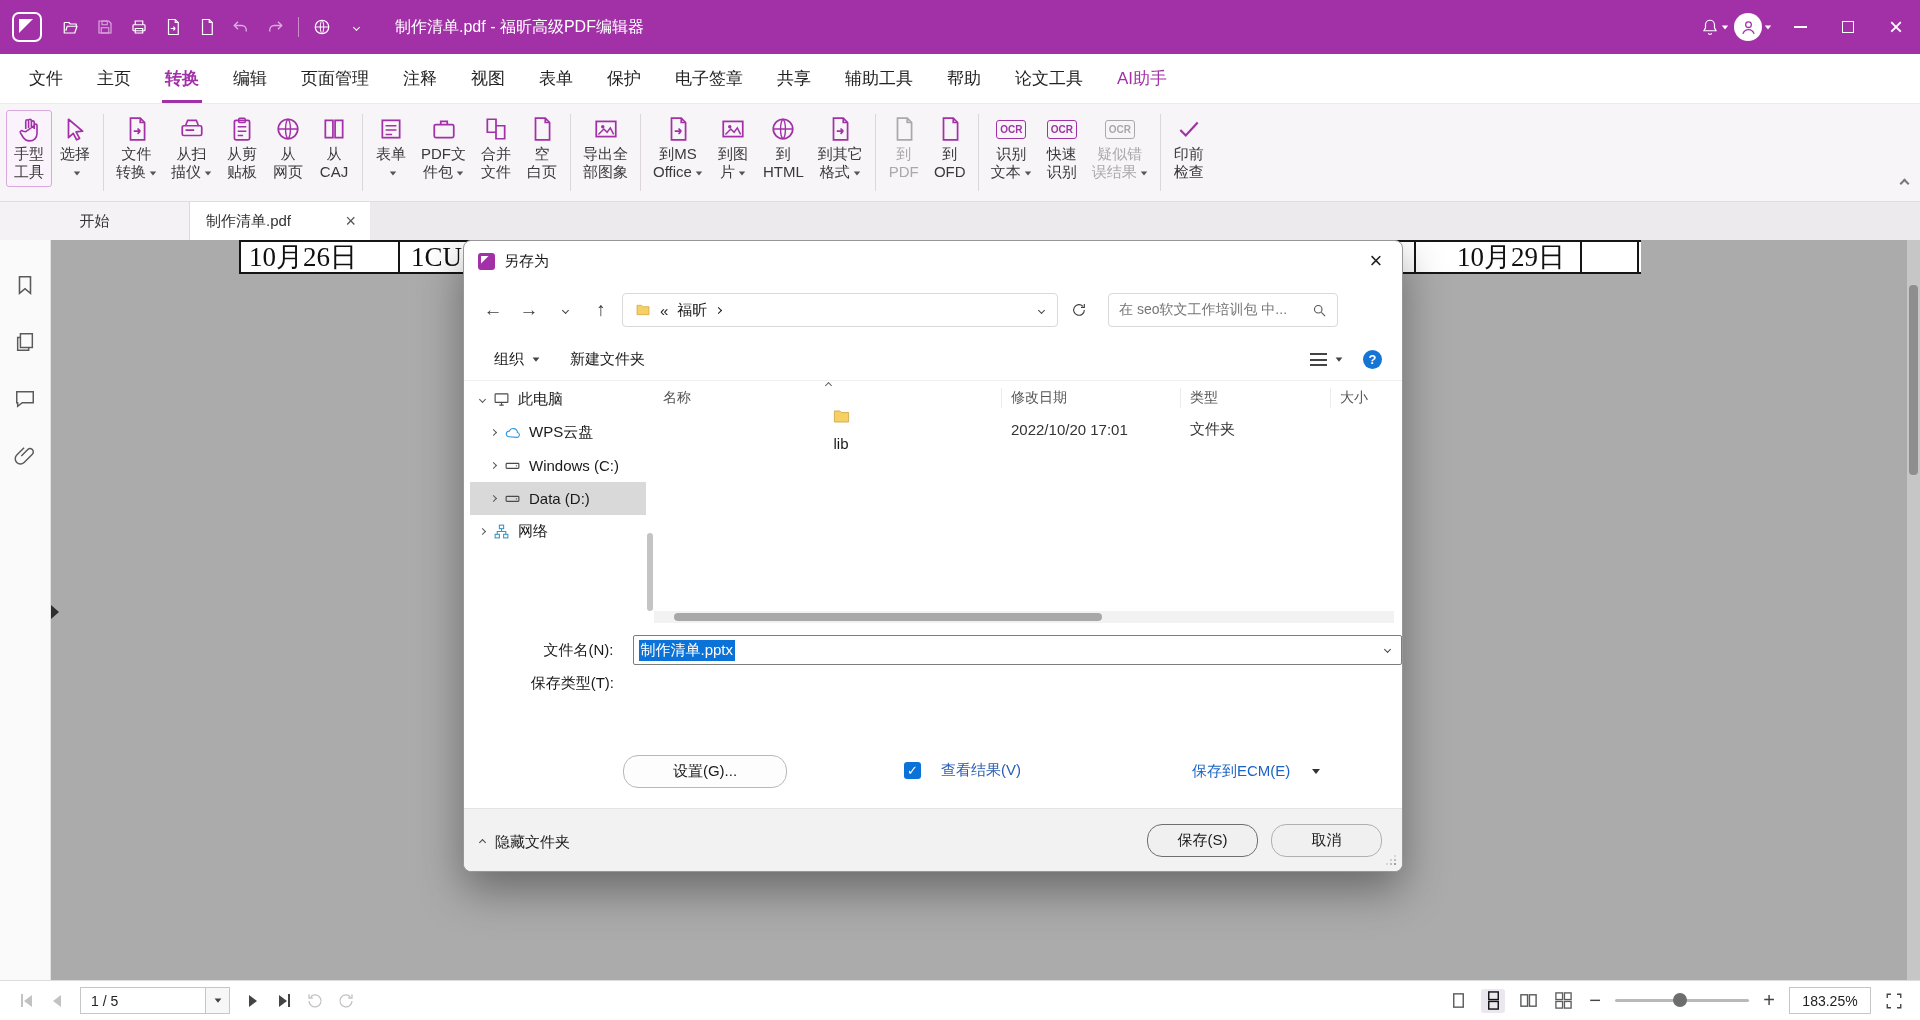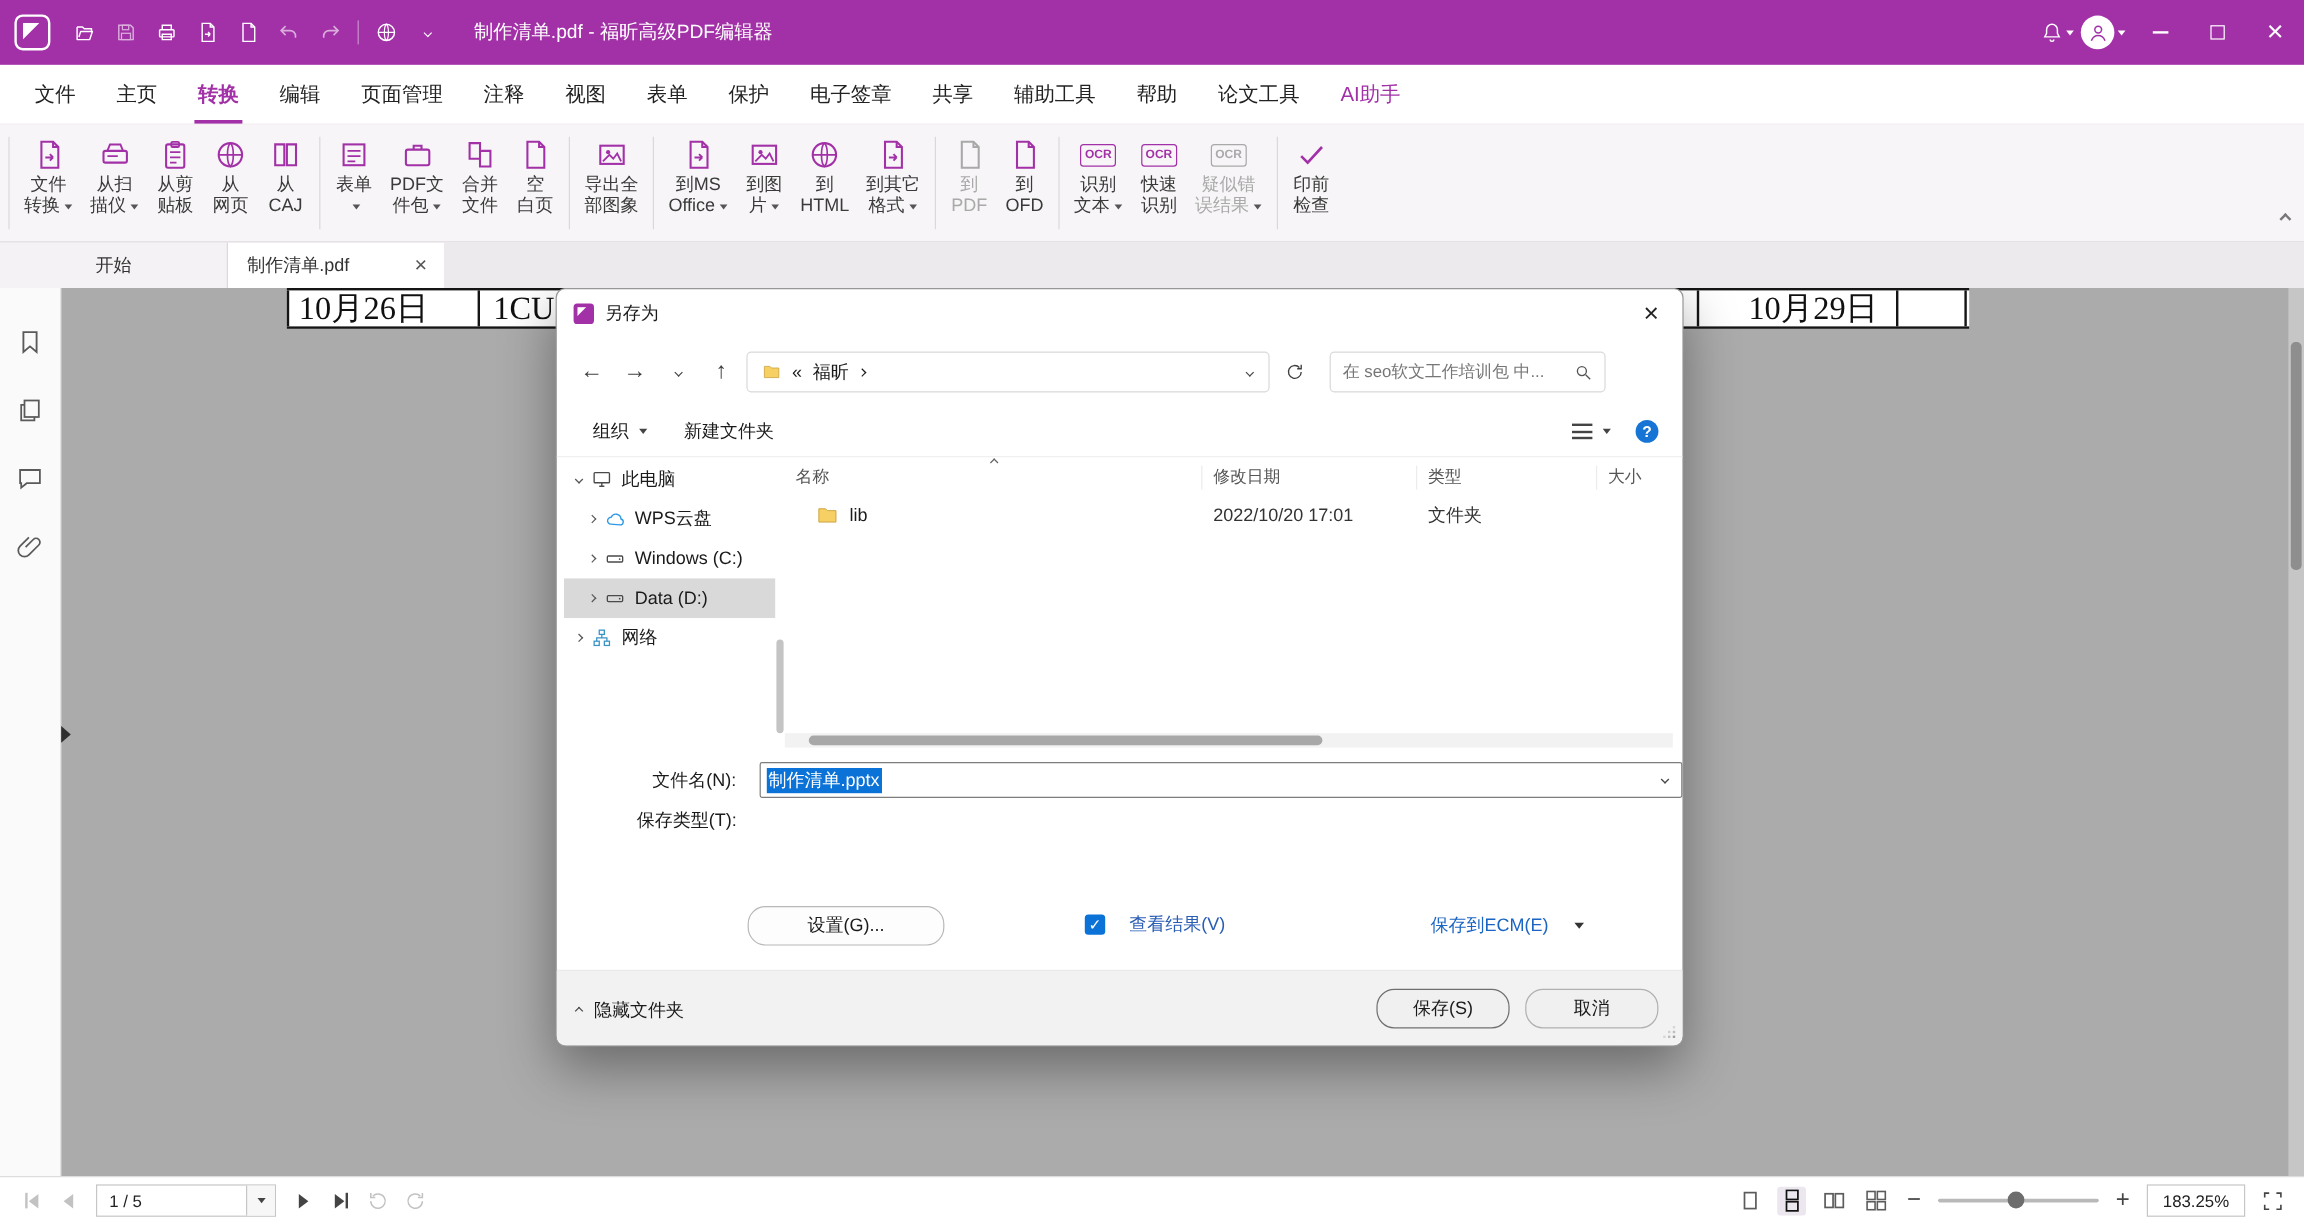--- a/index.html
+++ b/index.html
@@ -113,21 +113,21 @@
   .tree-thumb{position:absolute;top:150px;height:78px;left:1px;width:6px;background:#c4c4c4;border-radius:3px;}
   .dlg-list{flex:1;position:relative;padding-right:8px;}
   .list-header{height:30px;display:flex;align-items:center;color:#555;font-size:14px;position:relative;}
   .lh-col{padding:0 9px;height:20px;display:flex;align-items:center;border-right:1px solid #ececec;}
   .lh-name{width:348px;}
   .lh-date{width:179px;}
   .lh-type{width:150px;}
   .lh-size{flex:1;border-right:none;}
   .sort-ind{position:absolute;left:172px;top:0;color:#666;}
   .list-row{height:33px;display:flex;align-items:center;font-size:15px;}
-  .lr-name{width:348px;display:flex;align-items:center;gap:9px;padding-left:26px;}
+  .lr-name{width:348px;display:flex;align-items:center;gap:9px;padding-left:26px;flex-direction:column;}
   .lr-name svg{width:19px;height:19px;}
   .lr-date{width:179px;padding-left:9px;color:#333;}
   .lr-type{width:150px;padding-left:9px;color:#333;}
   .hscroll{position:absolute;left:0;right:8px;bottom:0;height:12px;background:#f2f2f2;}
   .hthumb{position:absolute;left:20px;width:428px;top:2px;bottom:2px;background:#a8a8a8;border-radius:4px;}
 
   .dlg-fields{position:absolute;top:394px;left:0;width:100%;}
   .frow{display:flex;align-items:center;margin-bottom:9px;}
   .frow label{width:150px;text-align:right;margin-right:19px;color:#1a1a1a;}
   .combo{width:772px;height:30px;border:1px solid #a5a5a5;border-radius:2px;display:flex;align-items:center;padding:0 26px 0 5px;position:relative;background:#fff;}
@@ -380,20 +380,34 @@
   <span class="menu-item">保护</span>
   <span class="menu-item">电子签章</span>
   <span class="menu-item">共享</span>
   <span class="menu-item">辅助工具</span>
   <span class="menu-item">帮助</span>
   <span class="menu-item">论文工具</span>
   <span class="menu-item accent">AI助手</span>
 </div>
 
 <div class="ribbon">
+  <div class="rgroup">
+    <div class="rbtn active">
+      <svg class="ic">
+          <use href="#i-hand"></use>
+        </svg>
+      <div class="rlbl"><span>手型</span><br><span>工具</span></div>
+    </div>
+    <div class="rbtn">
+      <svg class="ic">
+          <use href="#i-cursor"></use>
+        </svg>
+      <div class="rlbl"><span>选择</span><br><span></span><i class="caret"></i></div>
+    </div>
+  </div>
   <div class="rsep"></div>
   <div class="rgroup">
     <div class="rbtn">
       <svg class="ic">
           <use href="#i-doc-arrow"></use>
         </svg>
       <div class="rlbl"><span>文件</span><br><span>转换</span><i class="caret"></i></div>
     </div>
     <div class="rbtn">
       <svg class="ic">

